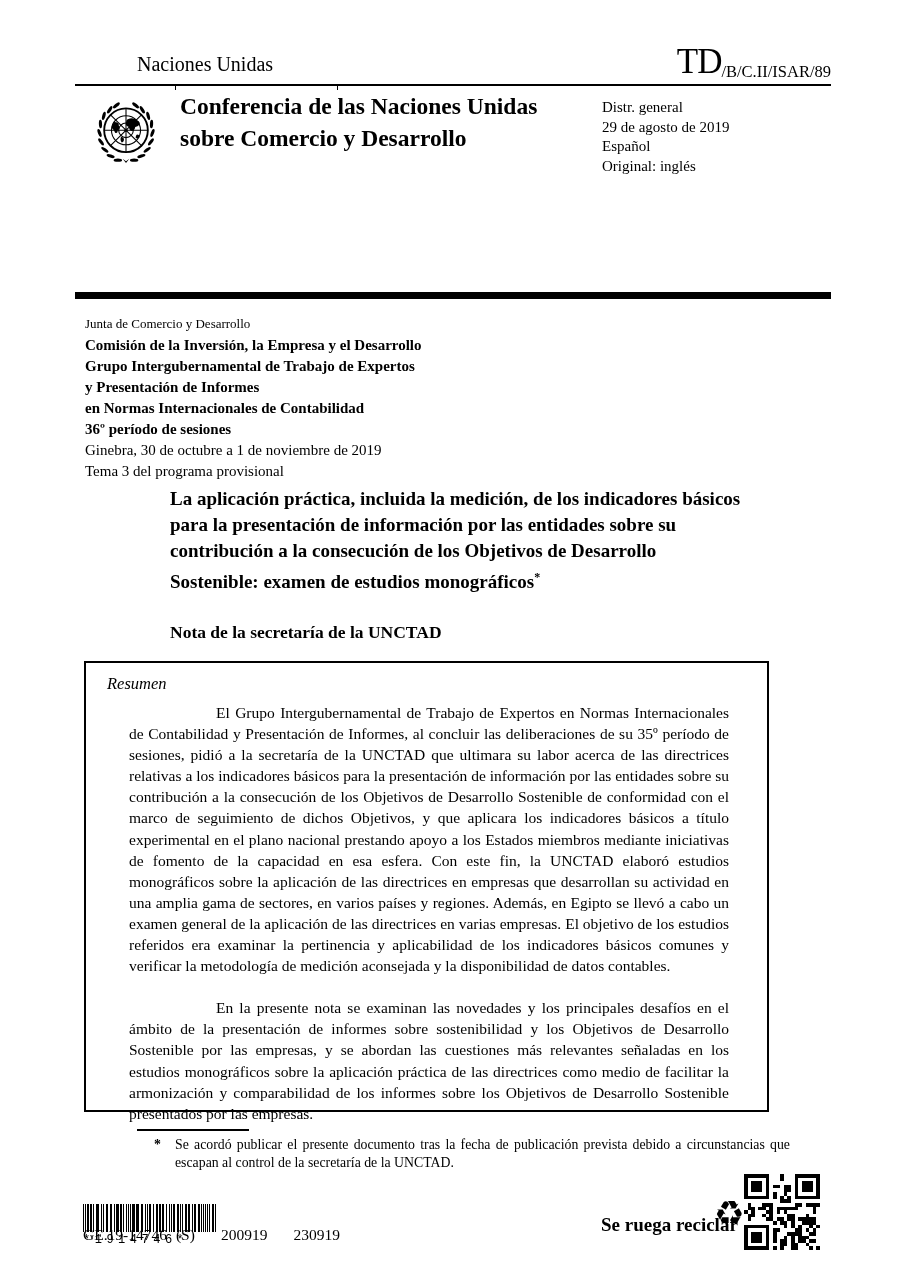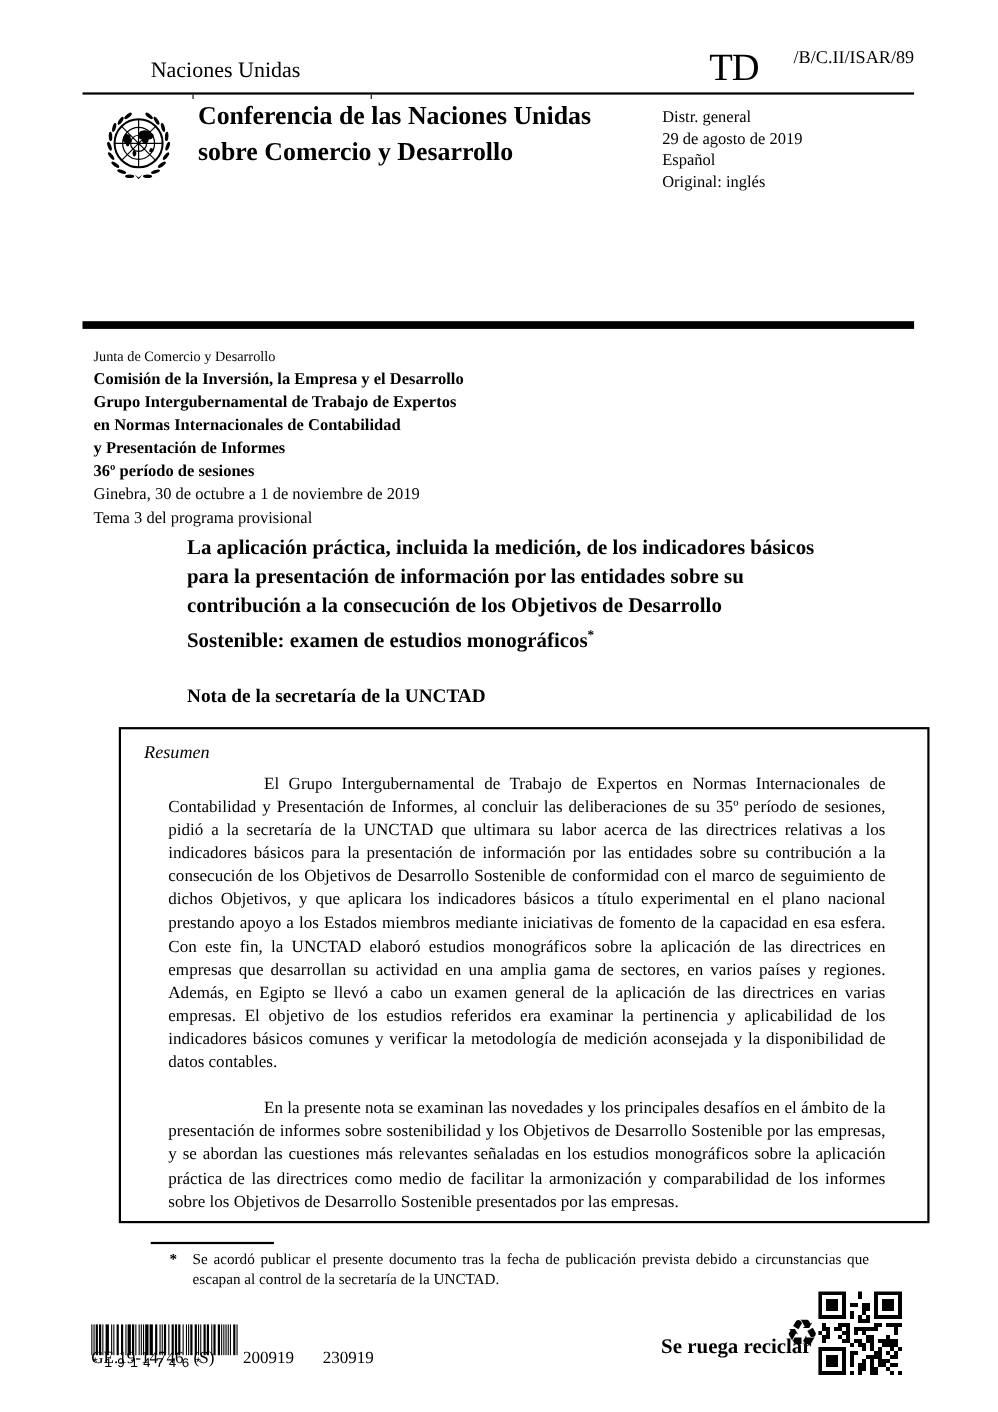--- a/index.html
+++ b/index.html
@@ -3,39 +3,39 @@
 <meta charset="utf-8">
 <style>
   html,body { margin:0; padding:0; background:#fff; }
   .page {
     position:relative; width:907px; height:1284px; background:#fff;
     font-family:"Liberation Serif","DejaVu Serif",serif; color:#000;
     overflow:hidden;
   }
   
   .un-name { position:absolute; left:137px; top:53px; font-size:20px; }
-  .doc-symbol { position:absolute; right:76px; top:42px; display:flex; align-items:flex-start;gap:32px; }
+  .doc-symbol { position:absolute; right:76px; top:42px; display:flex; align-items:flex-end; }
   .doc-symbol .big { font-size:35px; letter-spacing:-1px; }
   .doc-symbol .small { font-size:16.5px; }
   .rule-thin { position:absolute; left:75px; top:84px; width:756px; height:2px; background:#000; }
   .tick { position:absolute; top:86px; width:1px; height:4px; background:#000; }
   .emblem { position:absolute; left:84px; top:90px; width:84px; height:94px; }
   .org-title { position:absolute; left:180px; top:90px; font-size:23.5px; font-weight:bold; line-height:32px; }
   .distr { position:absolute; left:602px; top:98px; font-size:15px; line-height:19.5px; }
   .rule-thick { position:absolute; left:75px; top:292px; width:756px; height:7px; background:#000; }
   
   .session { position:absolute; left:85px; top:312px; font-size:15px; line-height:21px; }
   .session .l1 { font-size:13px; font-weight:normal; line-height:23px; }
   .session .b { font-weight:bold; }
   
   .doc-title { position:absolute; left:170px; top:486px; width:578px; font-size:19px; font-weight:bold; line-height:26px; }
   .doc-title sup { font-size:12px; }
   .doc-subtitle { position:absolute; left:170px; top:622px; font-size:17.5px; font-weight:bold; }
   
-  .summary-box { position:absolute; left:84px; top:661px; width:737px; height:451px; border:2px solid #000; box-sizing:border-box;margin-left:24px; }
+  .summary-box { position:absolute; left:84px; top:661px; width:685px; height:451px; border:2px solid #000; box-sizing:border-box; }
   .summary-heading { margin:11px 0 0 21px; font-style:italic; font-size:16.5px; }
   .summary-box p { margin:8px 38px 0 43px; text-align:justify; text-indent:87px; font-size:15.5px; line-height:21.1px; }
   .summary-box p + p { margin-top:21px; }
   
   .footnote-rule { position:absolute; left:137px; top:1129px; width:112px; height:2px; background:#000; }
   .footnote { position:absolute; left:154px; top:1136px; width:636px; display:flex; font-size:13.8px; line-height:17.6px; }
   .footnote .marker { width:21px; flex:none; font-weight:bold; }
   .footnote .fn-text { flex:1; text-align:justify; }
   
   .ge-line { position:absolute; left:83px; top:1226px; font-size:15.5px; }
@@ -117,22 +117,22 @@
     <div>Español</div>
     <div>Original: inglés</div>
   </div>
 
   <div class="rule-thick"></div>
 
   <div class="session">
     <div class="l1">Junta de Comercio y Desarrollo</div>
     <div class="b">Comisión de la Inversión, la Empresa y el Desarrollo</div>
     <div class="b">Grupo Intergubernamental de Trabajo de Expertos</div>
+    <div class="b">y Presentación de Informes</div>
     <div class="b">en Normas Internacionales de Contabilidad</div>
-    <div class="b">y Presentación de Informes</div>
     <div class="b">36º período de sesiones</div>
     <div>Ginebra, 30 de octubre a 1 de noviembre de 2019</div>
     <div>Tema 3 del programa provisional</div>
   </div>
 
   <div class="doc-title">
     <span>La aplicación práctica, incluida la medición, de los indicadores básicos para la presentación de información por las entidades sobre su contribución a la consecución de los Objetivos de Desarrollo Sostenible: examen de estudios monográficos</span><sup>*</sup>
   </div>
   <div class="doc-subtitle">Nota de la secretaría de la UNCTAD</div>
 

